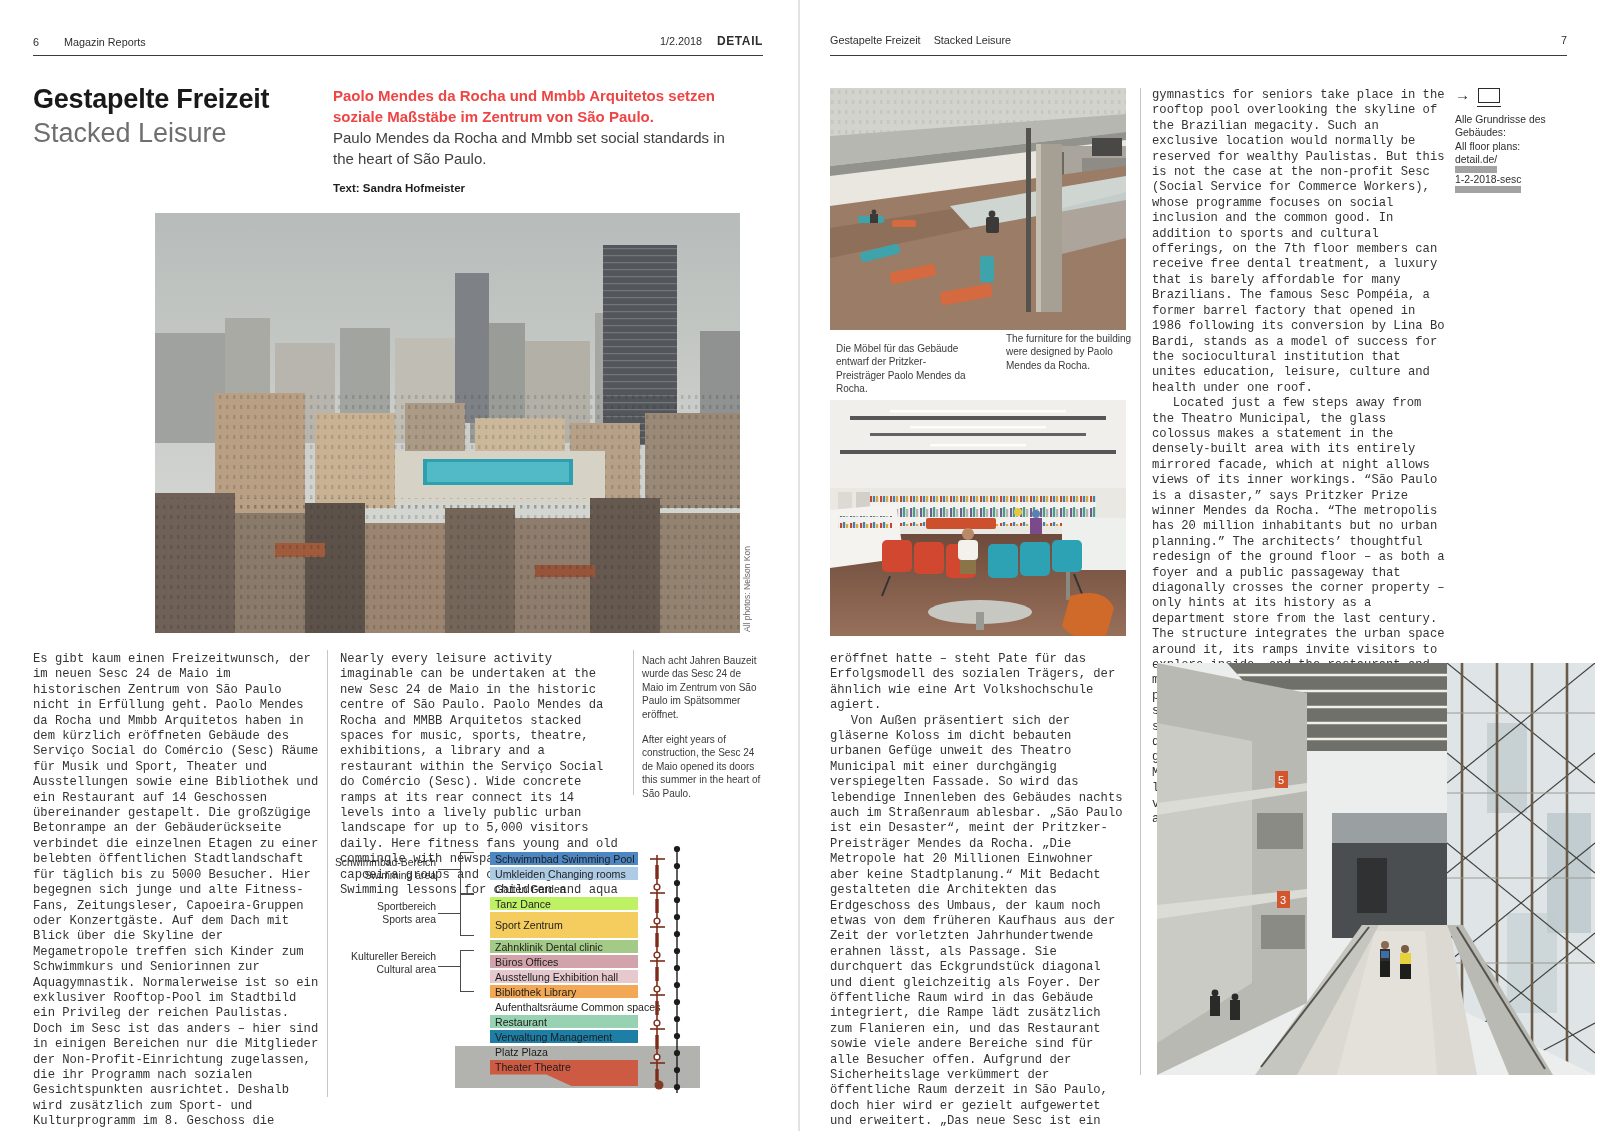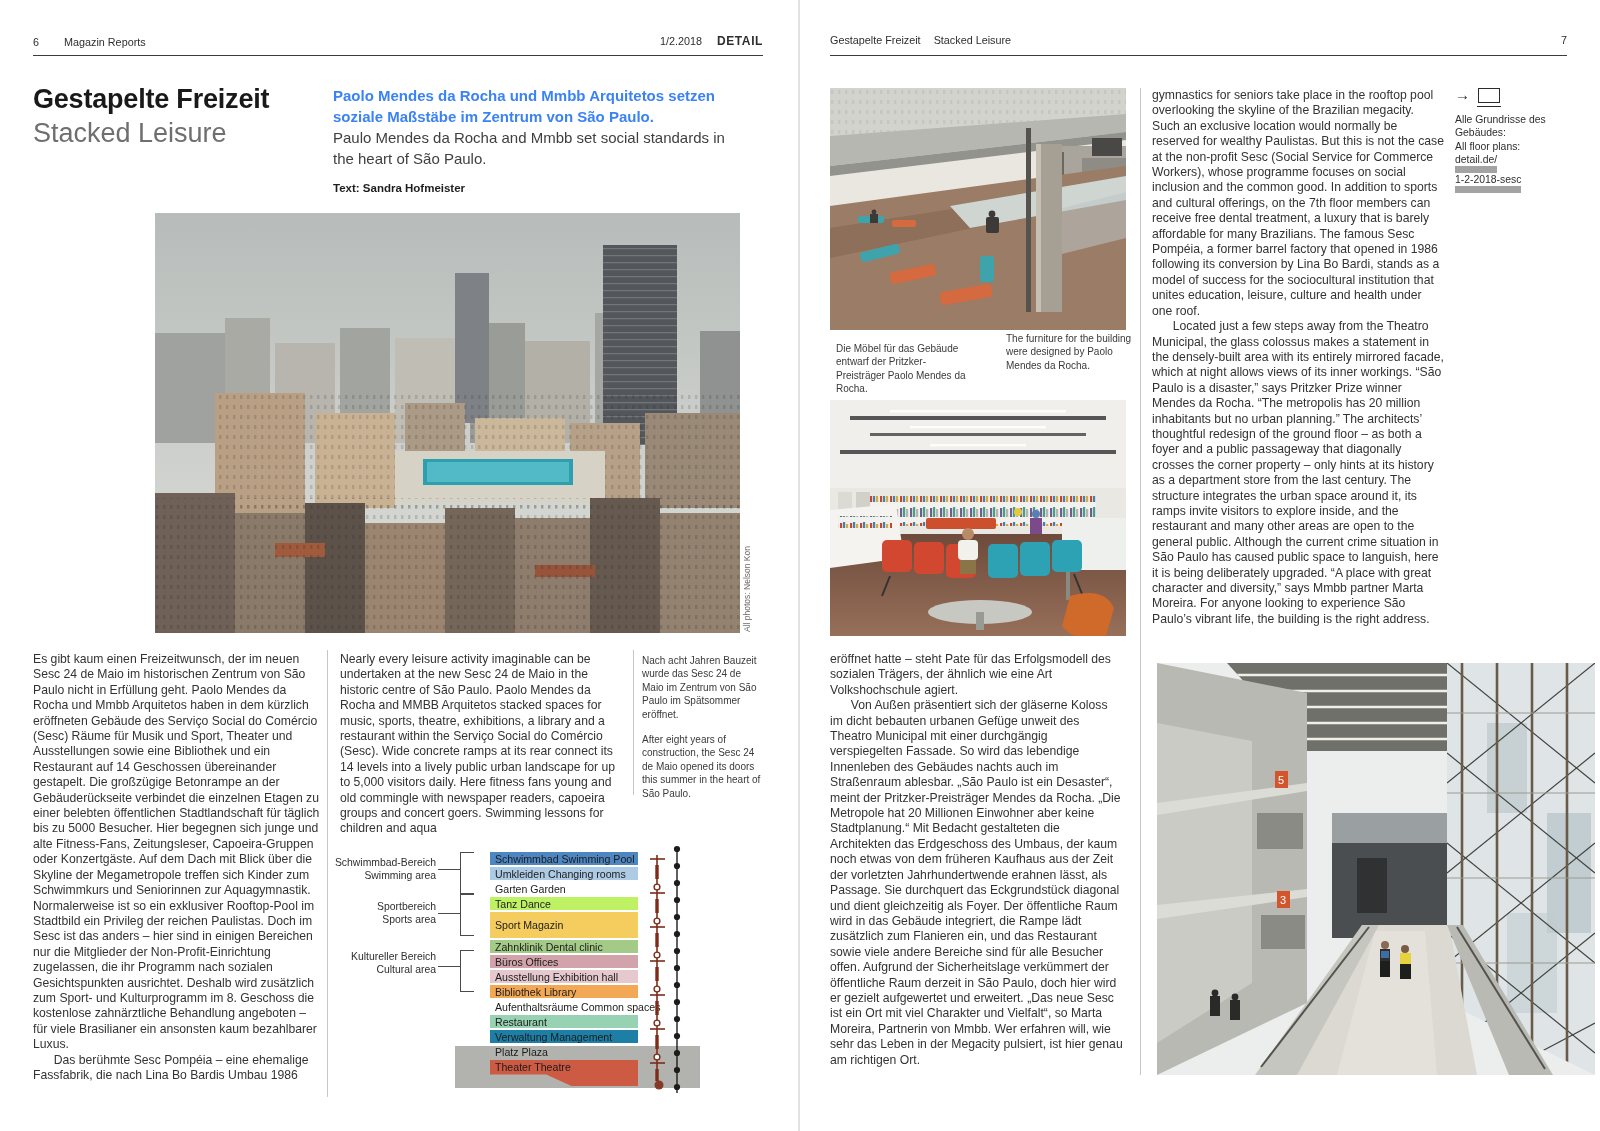--- a/index.html
+++ b/index.html
@@ -7,24 +7,24 @@
           font-family:"Liberation Sans", sans-serif;}
   .abs{position:absolute;}
   .hdr{font-size:10.8px;color:#2e2e2e;display:flex;justify-content:space-between;align-items:flex-end;}
   .hdr .brand{font-weight:bold;letter-spacing:.6px;margin-left:12px;font-size:12px;}
   .hdr .sec{margin-left:22px;}
   .rule-h{background:#3c3c3c;height:1px;}
   .rule-v{background:#c6c6c6;width:1px;}
   .gutter{background:#e2e2e0;width:2px;}
   .title-de{font-size:27px;font-weight:bold;color:#191919;letter-spacing:-.2px;line-height:34px;}
   .title-en{font-size:27px;font-weight:normal;color:#6f6f6f;line-height:34px;}
-  .intro-de{font-size:15px;line-height:21px;font-weight:bold;color:#3b82f6;}
+  .intro-de{font-size:15px;line-height:21px;font-weight:bold;color:#ef4444;}
   .intro-en{font-size:15px;line-height:21px;color:#3f3f3f;}
   .byline{font-size:11.5px;font-weight:bold;color:#1e1e1e;}
-  .body-col{font-size:12.2px;line-height:15.4px;color:#333;}
+  .body-col{font-size:12.2px;line-height:15.4px;color:#333;font-family:Liberation Mono, monospace;}
   .body-col p{margin:0;}
   .body-col p + p{text-indent:1.7em;}
   .cap{font-size:10px;line-height:13.4px;color:#3a3a3a;}
   .cap p{margin:0 0 12px 0;}
   .credit{font-size:8.5px;color:#6a6a6a;transform:rotate(-90deg);transform-origin:left top;white-space:nowrap;}
   
   .dg-lbl{position:absolute;width:103px;left:333px;text-align:right;font-size:10.4px;line-height:13px;color:#2e2e2e;}
   .conn{position:absolute;height:1.4px;background:#4a4a4a;width:22px;left:438px;}
   .bracket{position:absolute;left:460px;width:13px;border:1.4px solid #4a4a4a;border-right:none;}
   .dg-levels{position:absolute;left:490px;top:852px;width:148px;z-index:2;}
@@ -172,21 +172,21 @@
       <div class="dg-row" style="background: rgb(174, 203, 230);">
         <span>Umkleiden Changing rooms</span>
       </div>
       <div class="dg-row" style="background: transparent;">
         <span>Garten Garden</span>
       </div>
       <div class="dg-row" style="background: #bef264; align-items: center;">
         <span>Tanz Dance</span>
       </div>
       <div class="dg-row tall" style="background: rgb(245, 205, 94);">
-        <span>Sport Magazin</span>
+        <span>Sport Zentrum</span>
       </div>
       <div class="dg-row" style="background: rgb(163, 203, 135);">
         <span>Zahnklinik Dental clinic</span>
       </div>
       <div class="dg-row" style="background: rgb(210, 163, 171);">
         <span>Büros Offices</span>
       </div>
       <div class="dg-row" style="background: rgb(230, 201, 206);">
         <span>Ausstellung Exhibition hall</span>
       </div>

